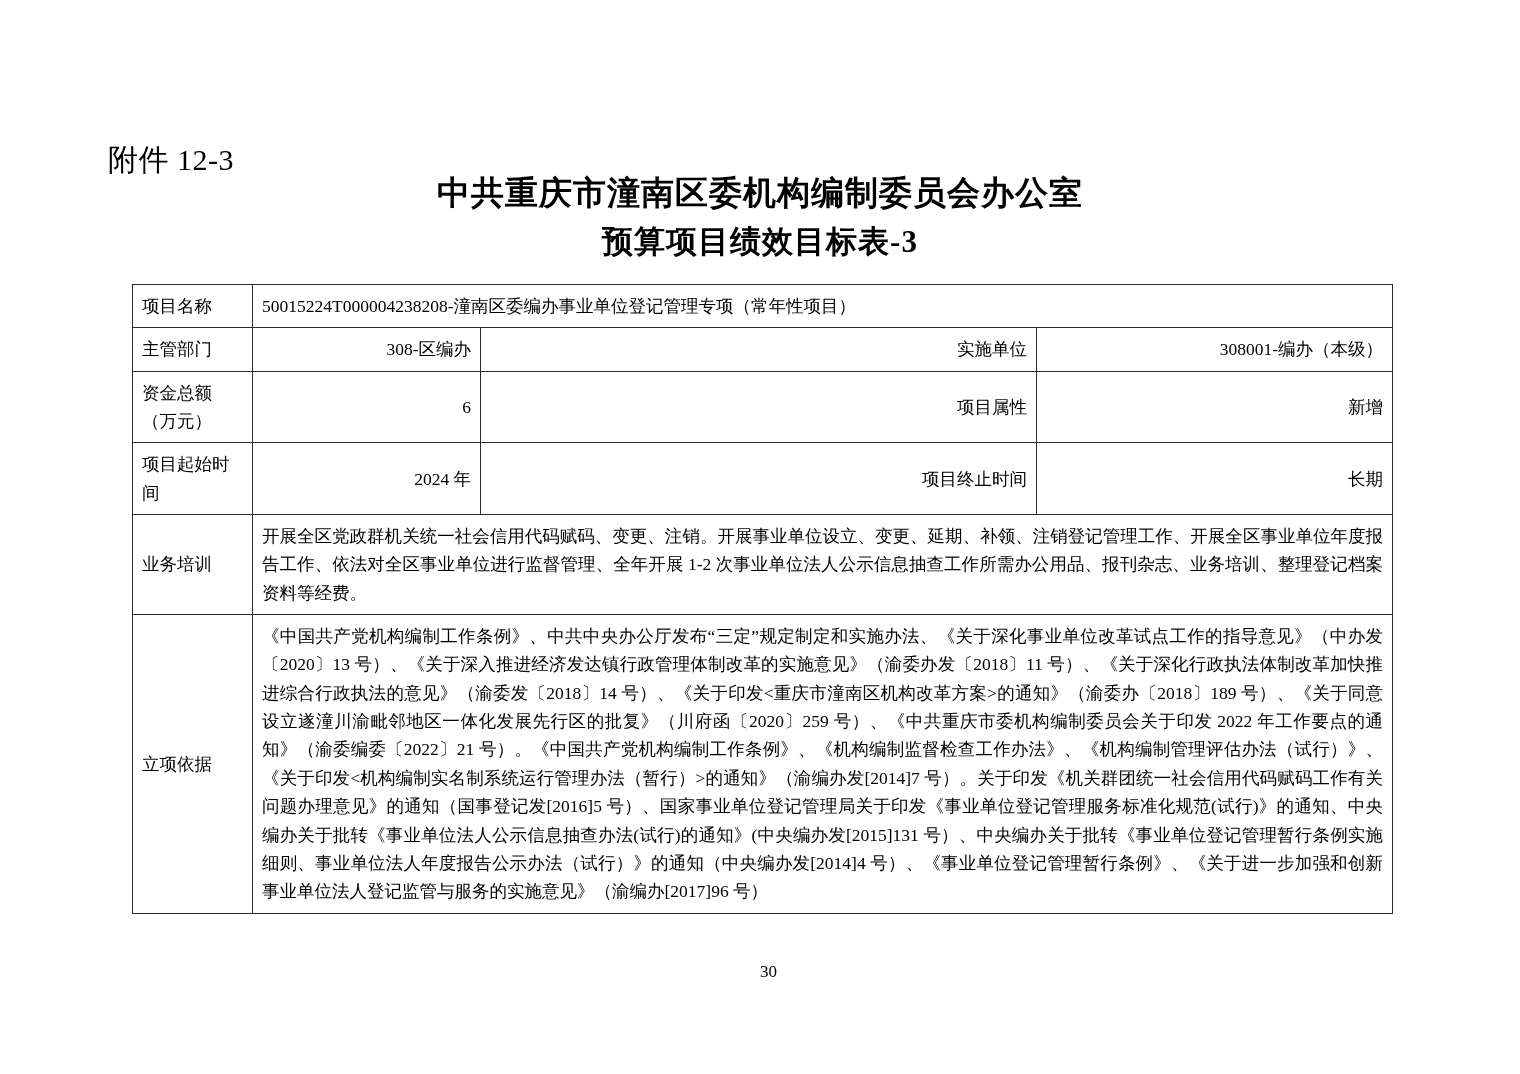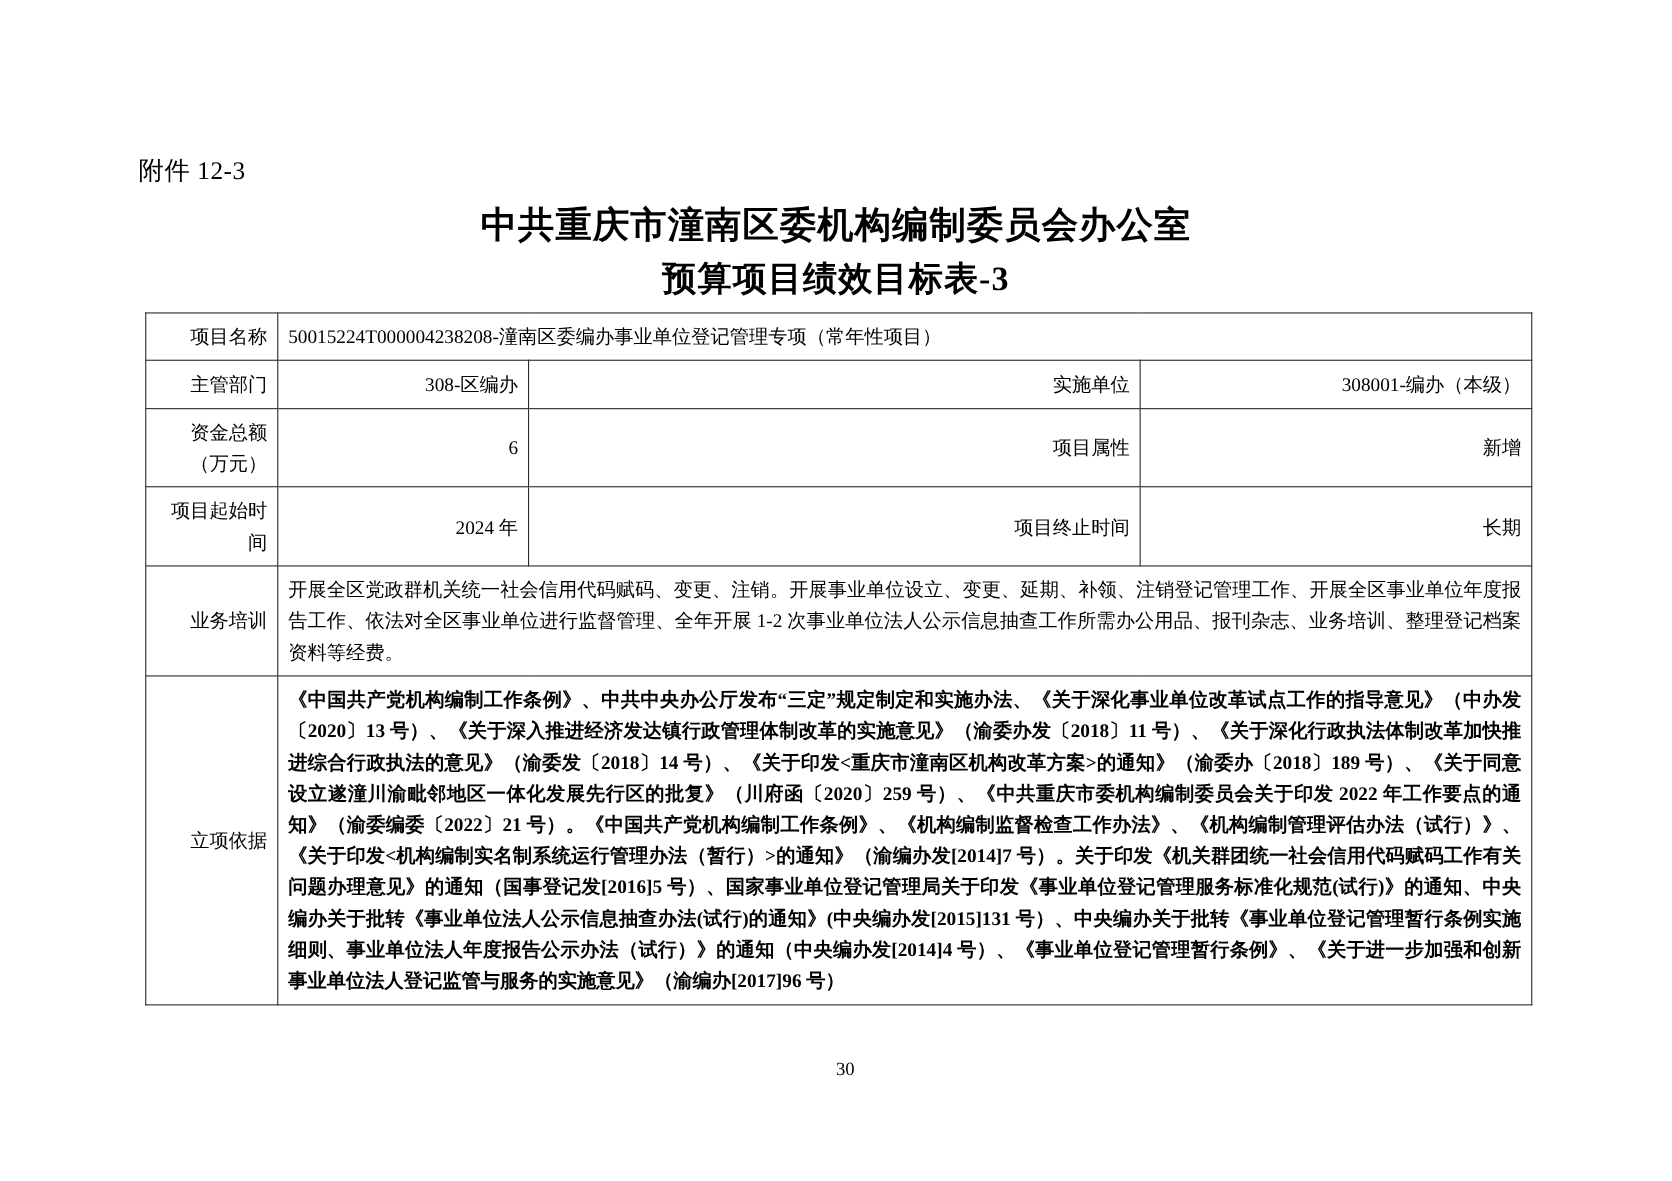--- a/index.html
+++ b/index.html
@@ -17,32 +17,32 @@
   }
   .page {
     position: relative;
     width: 1520px;
     height: 1074px;
     box-sizing: border-box;
     padding: 0;
   }
   .attach-label {
     position: absolute;
-    left: 126px;
+    left: 108px;
     top: 140px;
-    font-size: 23px;
+    font-size: 30px;
     font-family: "Liberation Serif", "DejaVu Serif", serif;
     letter-spacing: 0.5px;
     text-align: right;
   }
   .title-block {
     position: absolute;
     left: 0;
     right: 0;
-    top: 184px;
+    top: 172px;
     text-align: center;
   }
   .title-main {
     font-size: 33px;
     font-weight: bold;
     letter-spacing: 1px;
     line-height: 1.3;
   }
   .title-sub {
     font-size: 31px;
@@ -62,40 +62,39 @@
   }
   table.form td {
     border: 1px solid #2b2b2b;
     font-size: 17.5px;
     line-height: 1.62;
     padding: 7px 9px;
     vertical-align: middle;
   }
   td.label {
     width: 120px;
-    text-align: right;
+    text-align: left;
     line-height: 1.5;
   }
   td.center {
     text-align: right;
   }
   td.body-text {
     text-align: justify;
     text-justify: inter-ideograph;
     vertical-align: middle;
     padding: 10px 12px;
     margin-left: 16px;
   }
   td.just-indent {
     text-align: justify;
     text-justify: inter-ideograph;
     vertical-align: middle;
     padding: 12px 14px 14px 14px;
     line-height: 1.78;
-    font-weight: bold;
   }
   .page-number {
     position: absolute;
     left: 0;
     right: 0;
     top: 962px;
     text-align: center;
     font-size: 17px;
     padding-left: 17px;
   }

